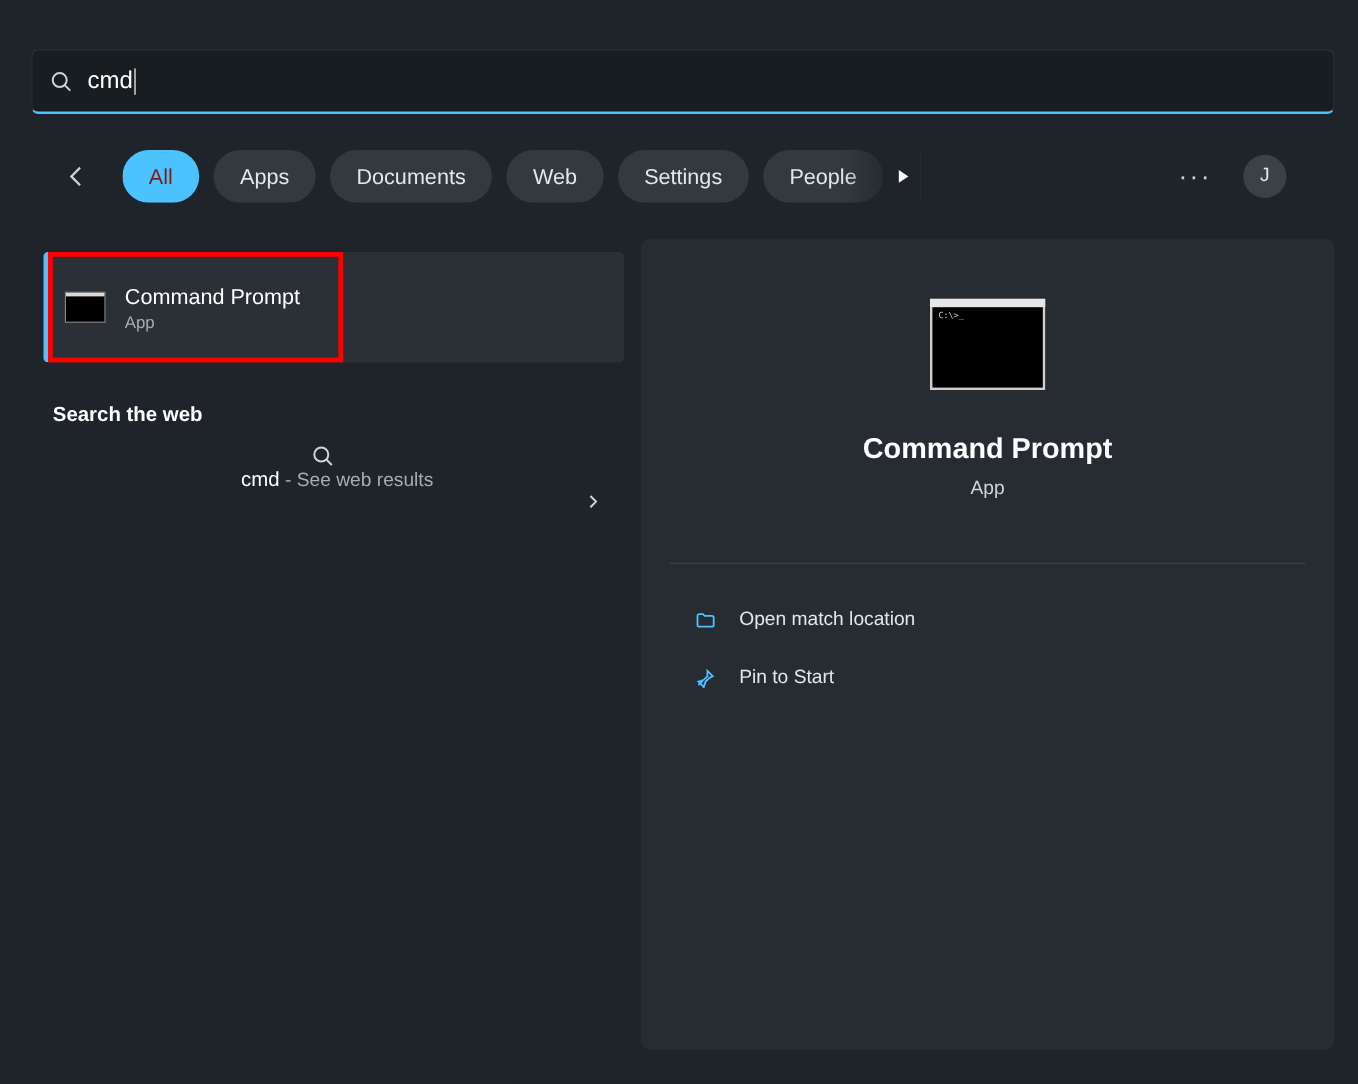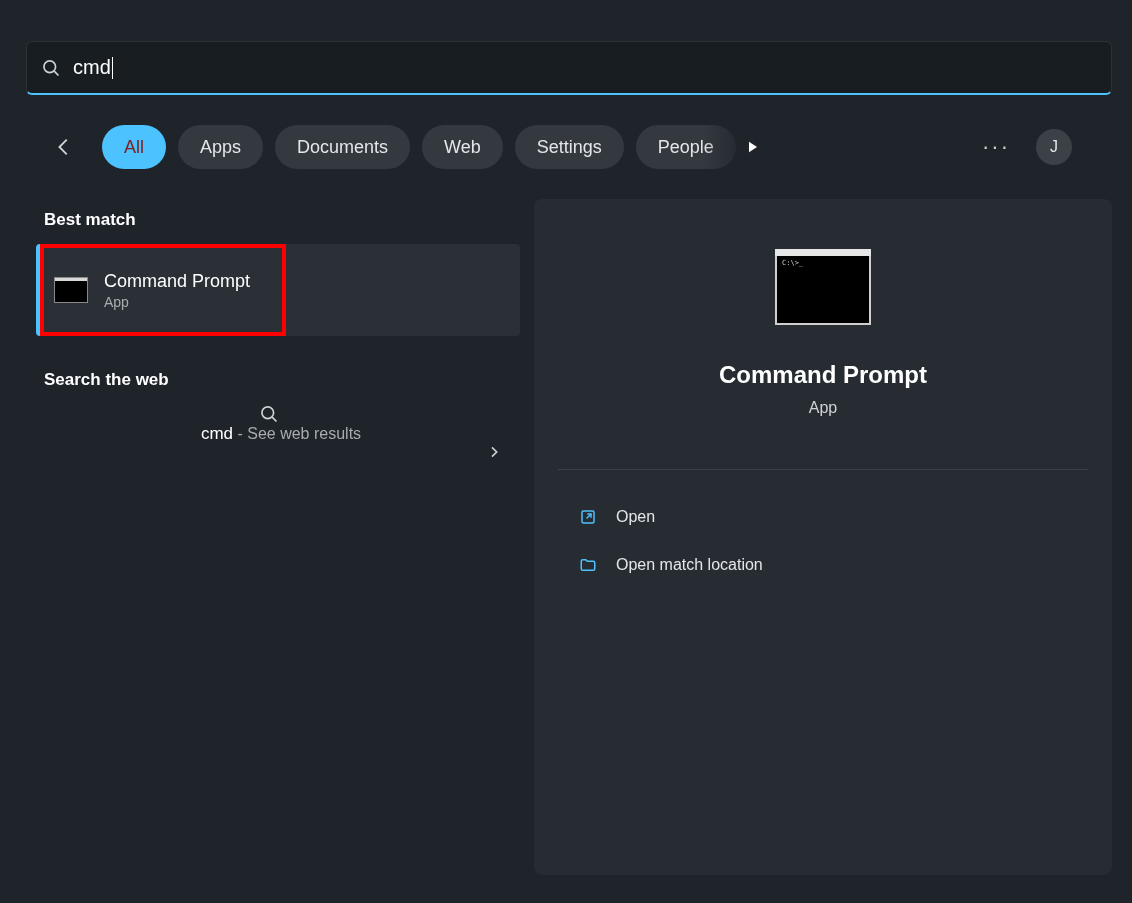--- a/index.html
+++ b/index.html
@@ -276,21 +276,20 @@
       <svg width="16" height="16" viewBox="0 0 24 24" fill="currentColor">
           <polygon points="6,4 18,12 6,20"></polygon>
         </svg>
     </div>
   </div>
   <div class="overflow-btn">···</div>
   <div class="avatar">J</div>
 </div>
 
 <div class="left-col">
-  <div class="section-header">Best match</div>
 
   <div class="best-match">
     <div class="cmd-thumb"></div>
     <div class="bm-text">
       <span class="bm-title">Command Prompt</span>
       <span class="bm-sub">App</span>
     </div>
     <div class="hl-red hl-best"></div>
   </div>
 
@@ -315,37 +314,36 @@
 </div>
 
 <div class="card">
   <div class="preview-img"></div>
   <div class="card-title">Command Prompt</div>
   <div class="card-sub">App</div>
   <div class="divider"></div>
 
   <div class="actions">
 
-    <div class="action">
-      <span class="icon">
-        <svg width="18" height="18" viewBox="0 0 24 24" fill="none" stroke="currentColor" stroke-width="2">
-          <rect x="4" y="4" width="16" height="16" rx="2"></rect>
-            <polyline points="10 14 16 8"></polyline>
-            <polyline points="11 8 16 8 16 13"></polyline>
-        </svg>
-      </span>
-      <span class="label">Open</span>
-    </div>
 
 
     <div class="action">
       <span class="icon">
         <svg width="18" height="18" viewBox="0 0 24 24" fill="none" stroke="currentColor" stroke-width="2">
           <path d="M3 7a2 2 0 0 1 2-2h4l2 2h8a2 2 0 0 1 2 2v8a2 2 0 0 1-2 2H5a2 2 0 0 1-2-2z"></path>
         </svg>
       </span>
       <span class="label">Open match location</span>
     </div>
 
+    <div class="action">
+      <span class="icon">
+        <svg width="18" height="18" viewBox="0 0 24 24" fill="none" stroke="currentColor" stroke-width="2">
+          <path d="M14 4l6 6-4 2-4 4-2 6-6-6 6-2 4-4z"></path>
+            <line x1="9" y1="15" x2="4" y2="20"></line>
+        </svg>
+      </span>
+      <span class="label">Pin to Start</span>
+    </div>
 
 
   </div>
 </div>
 
 </body></html>

